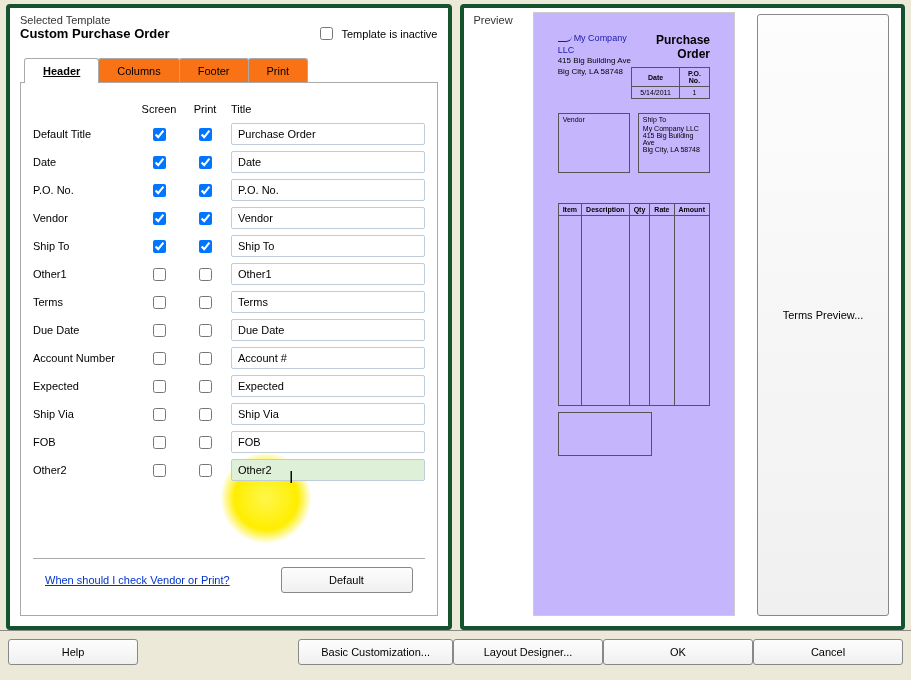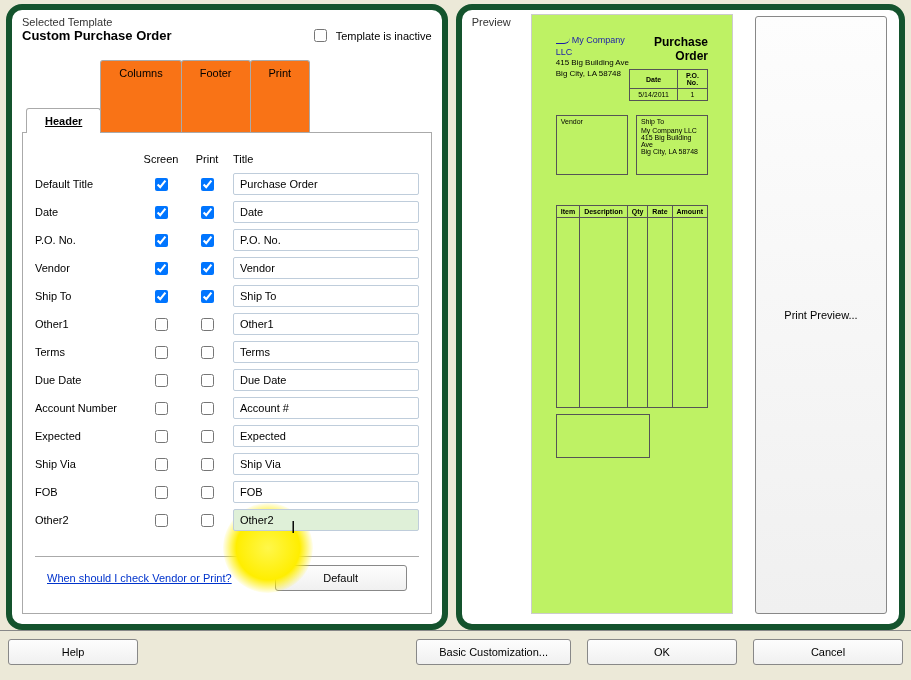--- a/index.html
+++ b/index.html
@@ -15,22 +15,22 @@
   }
   .main-area {
     display: flex;
     height: 630px;
     gap: 8px;
     padding: 4px 6px 0 6px;
   }
   .left-pane, .right-pane {
     flex: 1;
     background: #fff;
-    border: 6px solid #14532d;
-    border-radius: 16px;
+    border: 4px solid #14532d;
+    border-radius: 4px;
     position: relative;
   }
   .left-pane { display: flex; flex-direction: column; }
   .right-pane { display: flex; flex-direction: row; }
   .pane-header {
     padding: 6px 10px 4px 10px;
     color: #333;
   }
   .template-header-row {
     display: flex;
@@ -56,21 +56,20 @@
     position: relative;
     top: 1px;
     border-radius: 3px 3px 0 0;
     margin-right: -1px;
   }
   .tab.active {
     background: #fff;
     font-weight: bold;
     text-decoration: underline;
     z-index: 2;
-    margin-top: 48px;
   }
   .tab-content {
     margin: 0 10px 10px 10px;
     border: 1px solid #aaa;
     background: #fff;
     flex: 1;
     display: flex;
     flex-direction: column;
     padding: 12px;
     position: relative;
@@ -126,21 +125,21 @@
     padding: 6px 22px;
     min-width: 132px;
     background: linear-gradient(#fdfdfd, #f0f0f0);
     border: 1px solid #888;
     border-radius: 3px;
     cursor: pointer;
   }
   .preview-canvas {
     flex: 1;
     margin: 4px 10px 10px 10px;
-    background: #bef264;
+    background: #c4b5fd;
     border: 1px solid #ccc;
     padding: 20px 24px;
     font-size: 8px;
     position: relative;
   }
   .pv-top {
     display: flex;
     justify-content: space-between;
   }
   .pv-company { font-size: 8px; line-height: 1.3; }
@@ -462,25 +461,26 @@
               <td></td>
               <td></td>
               <td></td>
               <td></td>
             </tr>
       </tbody>
         </table>
       <div class="pv-bottom-box"></div>
     </div>
     <div class="pv-footer">
-      <button class="btn">Print Preview...</button>
+      <button class="btn">Terms Preview...</button>
     </div>
   </div>
 </div>
 
 <div class="bottom-bar">
   <button class="btn small">Help</button>
-  <div style="display:flex; gap:16px;">
+  <div style="display:flex; gap:0;">
     <button class="btn">Basic Customization...</button>
+    <button class="btn">Layout Designer...</button>
     <button class="btn">OK</button>
     <button class="btn">Cancel</button>
   </div>
 </div>
 
 </body></html>

